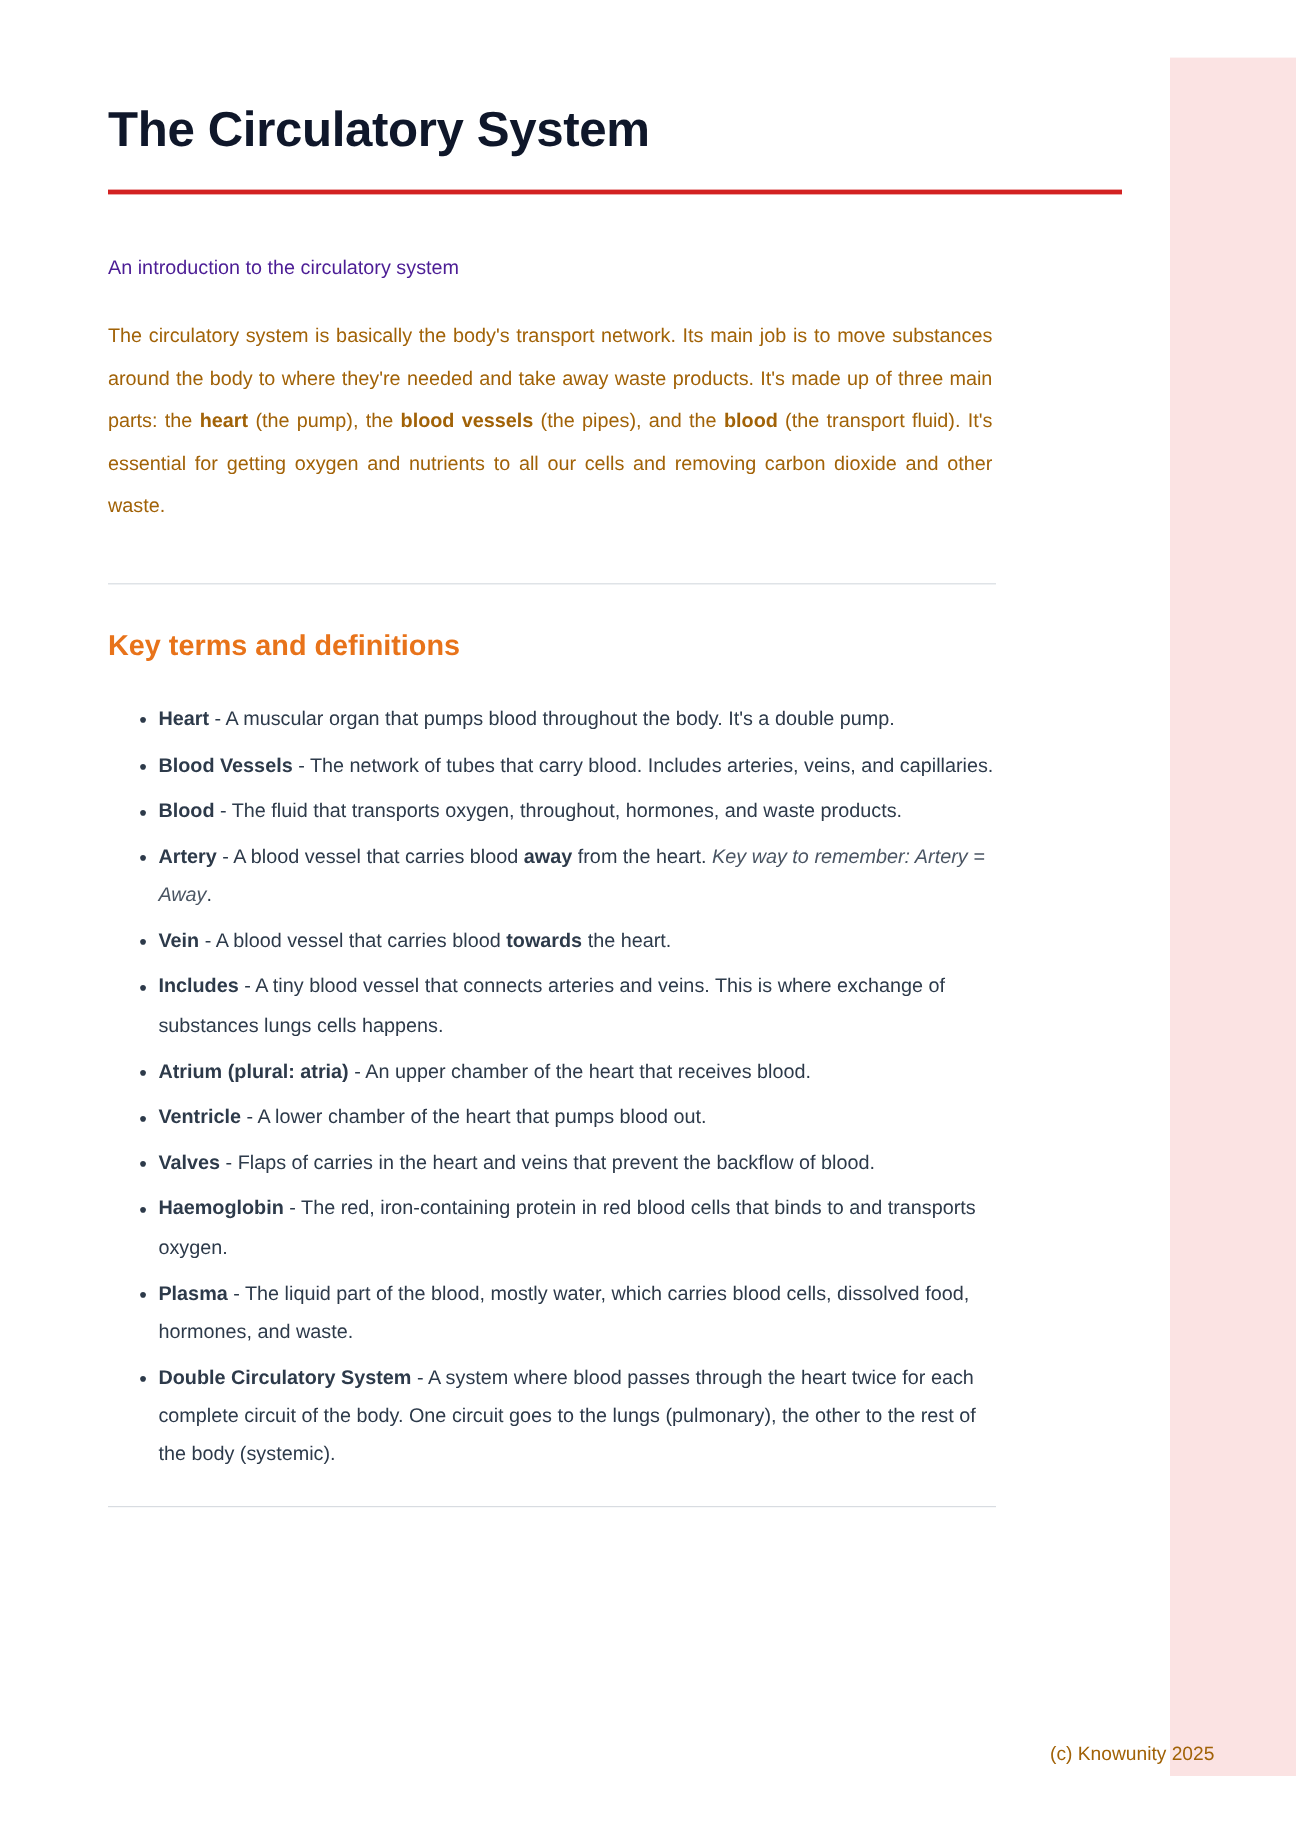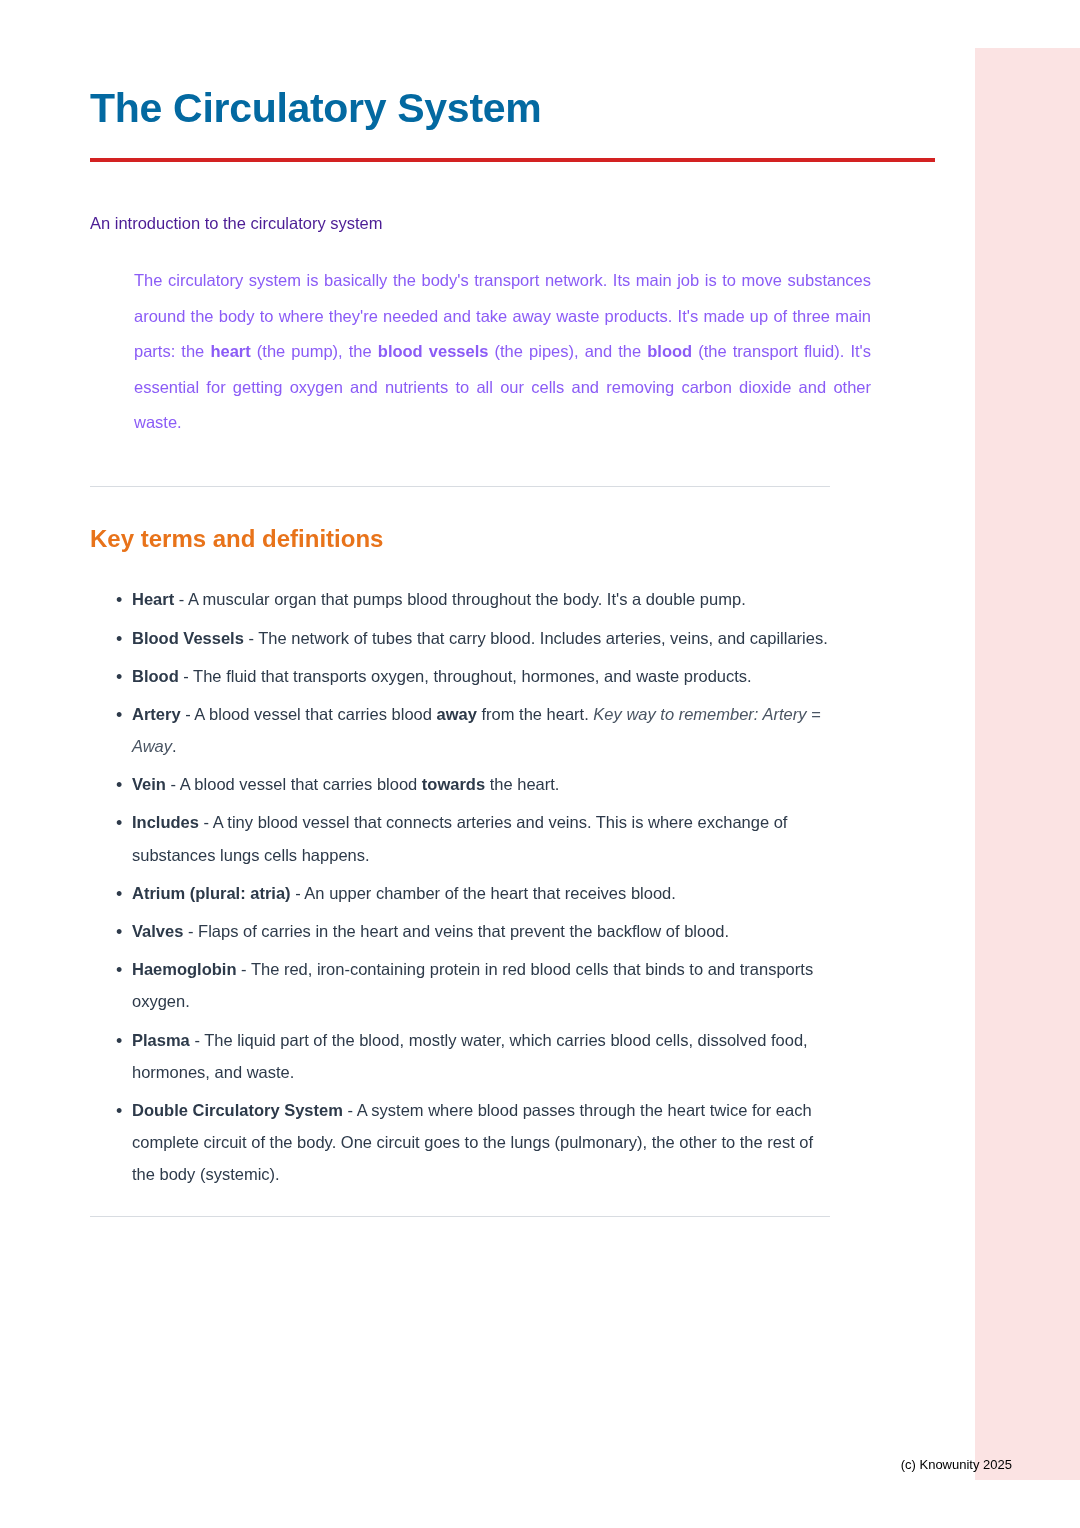--- a/index.html
+++ b/index.html
@@ -32,44 +32,43 @@
   }
   .content {
     position: absolute;
     top: 0;
     left: 90px;
     width: 740px;
   }
   h1.doc-title {
     font-size: 41px;
     line-height: 1.1;
-    color: #0369a1;
+    color: #0f172a;
     font-weight: bold;
     margin: 86px 0 0 0;
     letter-spacing: -0.3px;
   }
   .title-rule {
     margin-top: 27px;
     border: none;
     border-top: 4px solid #d32222;
     width: 845px;
   }
   .intro-line {
     font-size: 16.5px;
     color: #4c1d95;
     margin-top: 52px;
   }
   .intro-para {
     font-size: 16.5px;
     line-height: 2.15;
-    color: #8b5cf6;
+    color: #a16207;
     margin-top: 30px;
     width: 737px;
     text-align: justify;
-    margin-left: 44px;
   }
   .intro-para b { font-weight: bold; }
   .section-rule {
     margin-top: 46px;
     border: none;
     border-top: 1px solid #d8dce1;
     width: 740px;
   }
   h2.section-title {
     font-size: 24px;
@@ -104,22 +103,22 @@
   .footer-rule {
     margin-top: 26px;
     border: none;
     border-top: 1px solid #d8dce1;
     width: 740px;
   }
   .copyright {
     position: absolute;
     right: 68px;
     bottom: 56px;
-    font-size: 13px;
-    color: #000000;
+    font-size: 16px;
+    color: #a16207;
   }
 </style>
 </head>
 <body>
 
 <div class="page">
 
   <div class="side-band"></div>
 
   <div class="content">
@@ -136,20 +135,21 @@
     <h2 class="section-title">Key terms and definitions</h2>
 
     <ul class="terms" id="terms-list">
         <li><b>Heart</b><span> - A muscular organ that pumps blood throughout the body. It's a double pump.</span></li>
         <li><b>Blood Vessels</b><span> - The network of tubes that carry blood. Includes arteries, veins, and capillaries.</span></li>
         <li><b>Blood</b><span> - The fluid that transports oxygen, throughout, hormones, and waste products.</span></li>
         <li><b>Artery</b><span> - A blood vessel that carries blood </span><b>away</b><span> from the heart. </span><i>Key way to remember: Artery = Away</i><span>.</span></li>
         <li><b>Vein</b><span> - A blood vessel that carries blood </span><b>towards</b><span> the heart.</span></li>
         <li><b>Includes</b><span> - A tiny blood vessel that connects arteries and veins. This is where exchange of substances lungs cells happens.</span></li>
         <li><b>Atrium (plural: atria)</b><span> - An upper chamber of the heart that receives blood.</span></li>
+        <li><b>Ventricle</b><span> - A lower chamber of the heart that pumps blood out.</span></li>
         <li><b>Valves</b><span> - Flaps of carries in the heart and veins that prevent the backflow of blood.</span></li>
         <li><b>Haemoglobin</b><span> - The red, iron-containing protein in red blood cells that binds to and transports oxygen.</span></li>
         <li><b>Plasma</b><span> - The liquid part of the blood, mostly water, which carries blood cells, dissolved food, hormones, and waste.</span></li>
         <li><b>Double Circulatory System</b><span> - A system where blood passes through the heart twice for each complete circuit of the body. One circuit goes to the lungs (pulmonary), the other to the rest of the body (systemic).</span></li>
       </ul>
 
     <hr class="footer-rule">
   </div>
 
   <div class="copyright">(c) Knowunity 2025</div>

